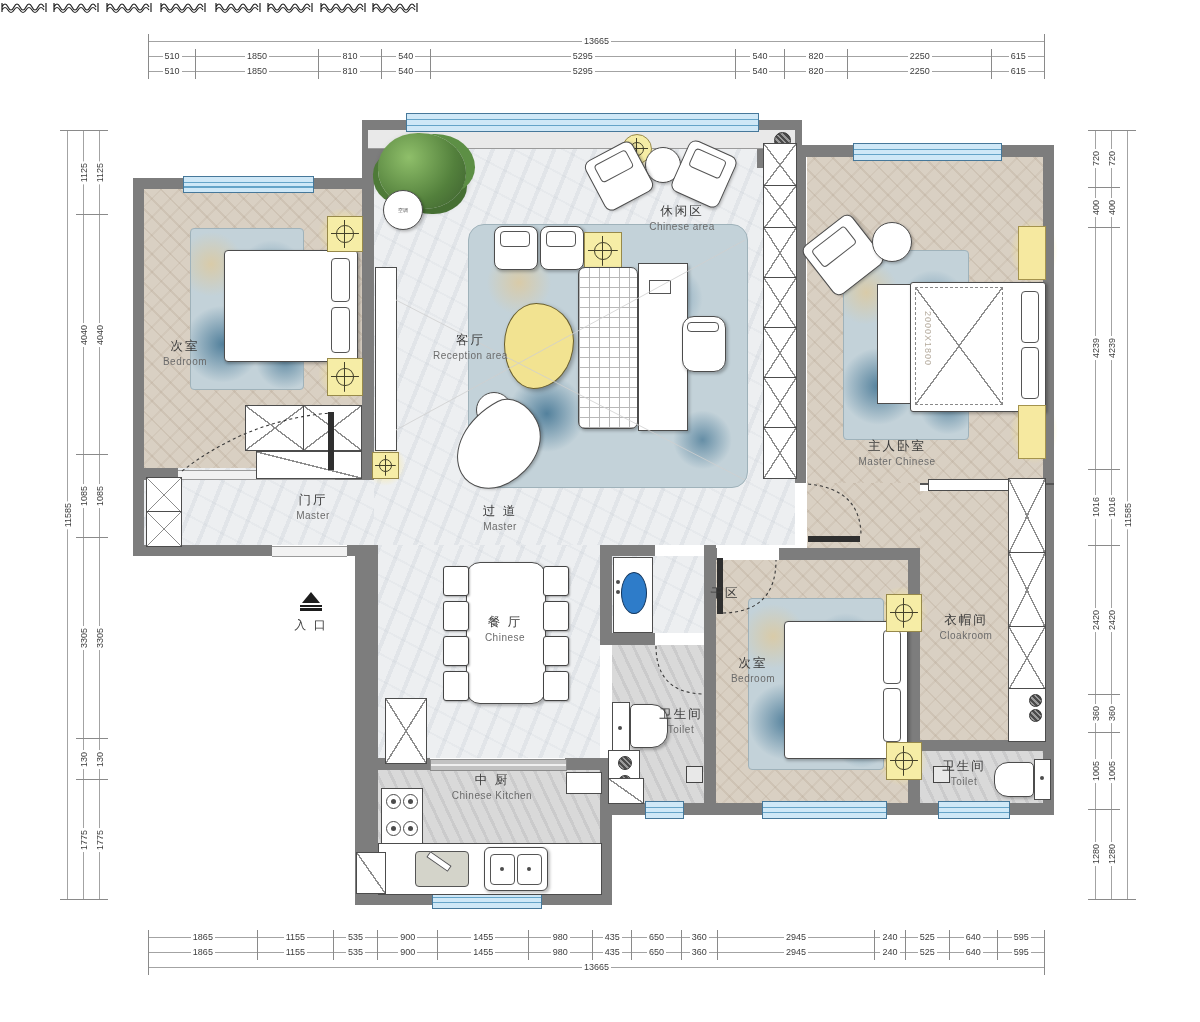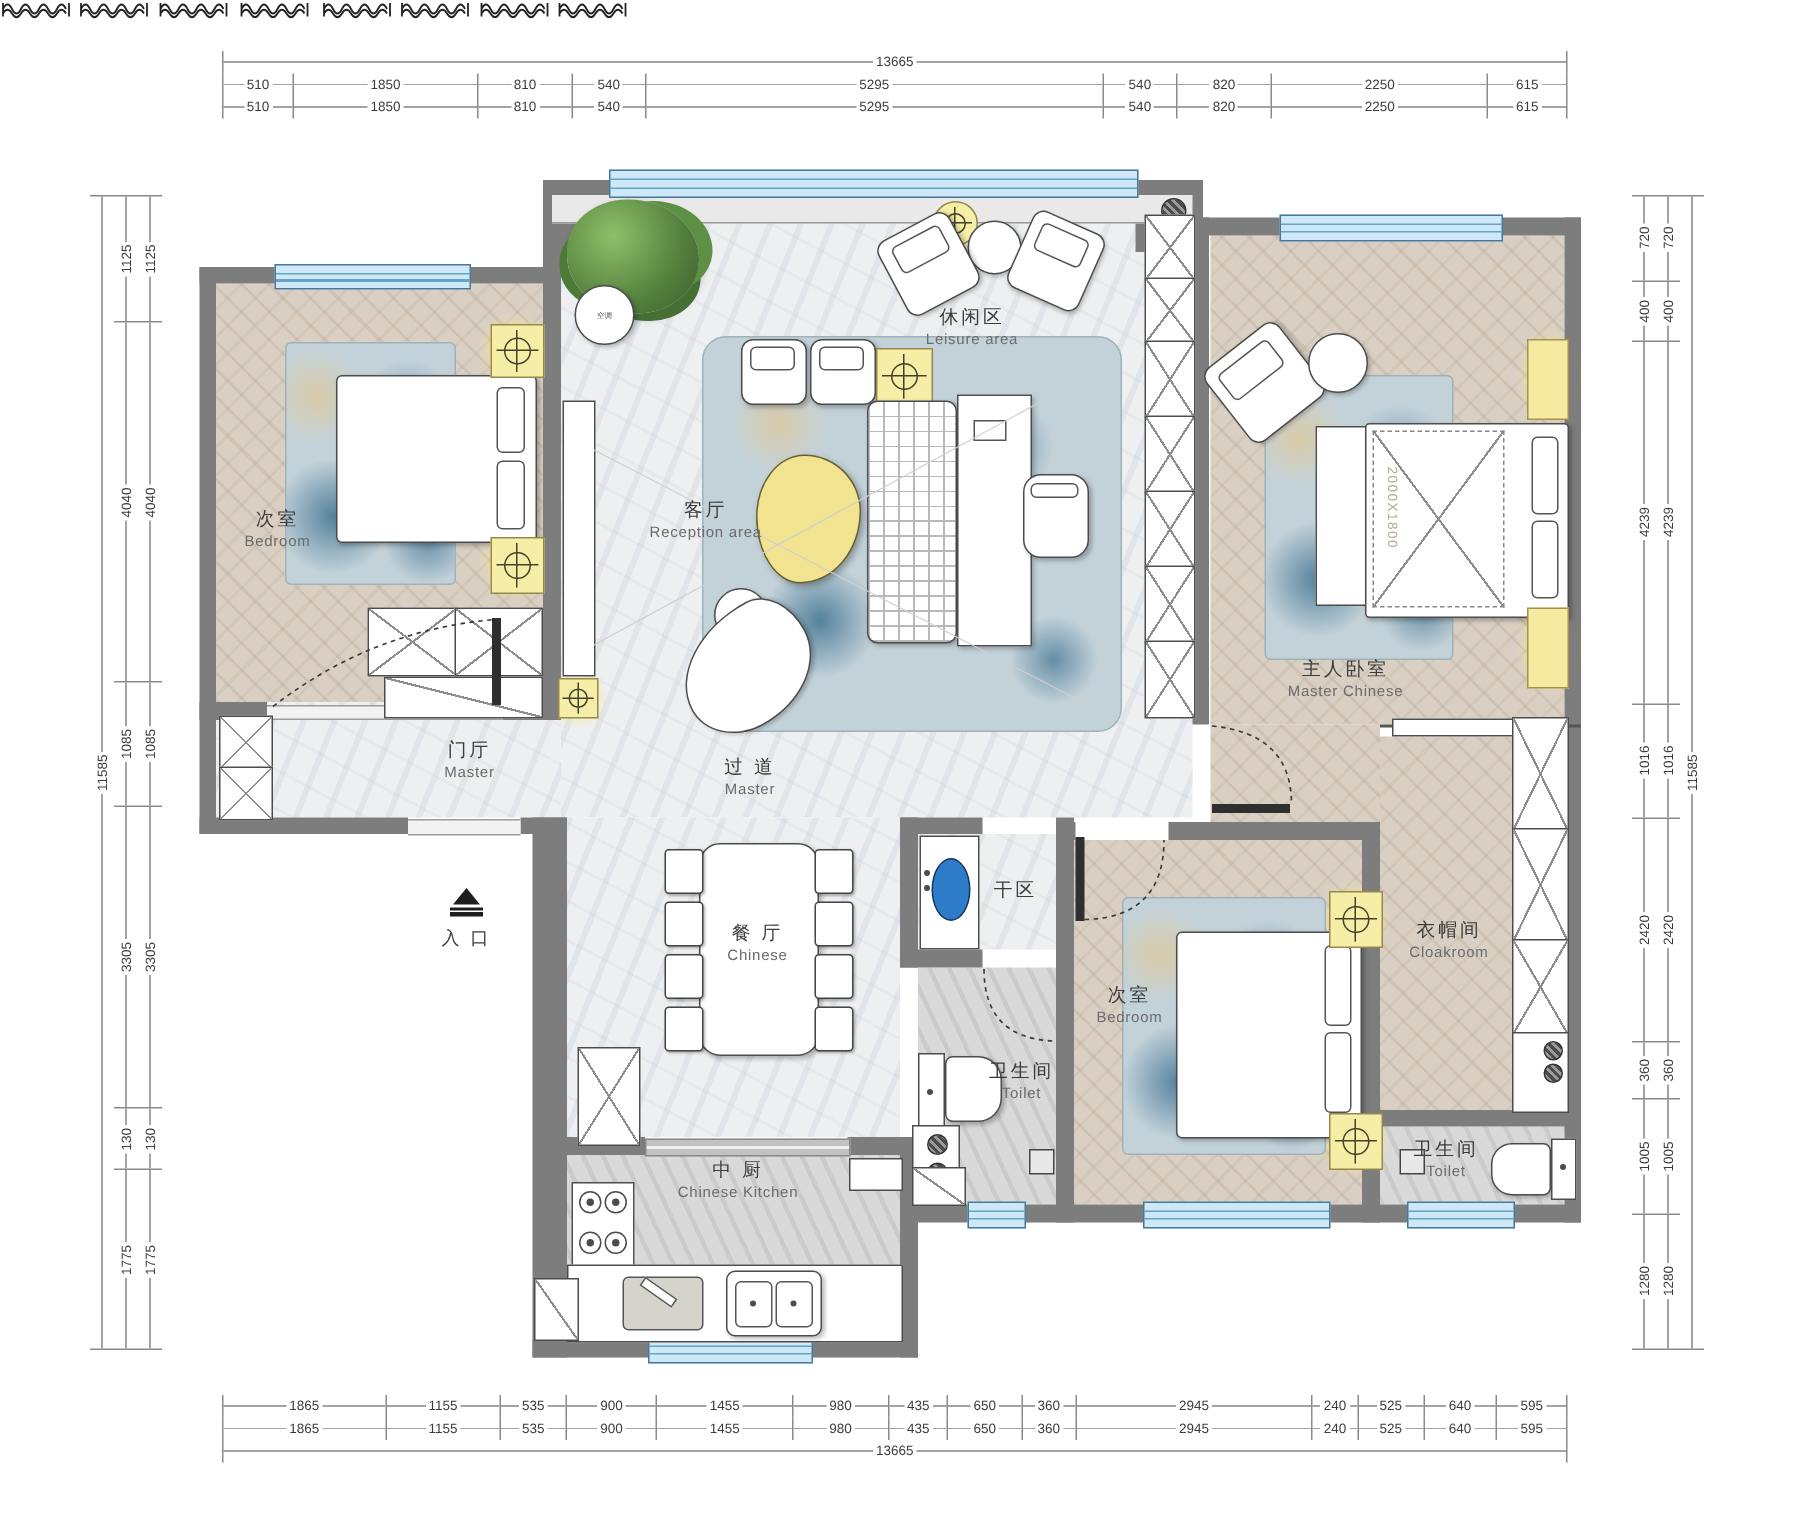--- a/index.html
+++ b/index.html
@@ -368,37 +368,37 @@
     <div class="en">Bedroom</div>
     </div>
   <div class="rlabel" style="left:273px;top:492px;width:80px;">
     <div class="zh">门厅</div>
     <div class="en">Master</div>
     </div>
   <div class="rlabel" style="left:413px;top:332px;width:115px;">
     <div class="zh">客厅</div>
     <div class="en">Reception  area</div>
     </div>
-  <div class="rlabel" style="left:588px;top:203px;width:120px;">
+  <div class="rlabel" style="left:622px;top:203px;width:120px;">
     <div class="zh">休闲区</div>
-    <div class="en">Leisure area</div>
+    <div class="en">Chinese area</div>
     </div>
   <div class="rlabel" style="left:460px;top:503px;width:80px;">
     <div class="zh">过 道</div>
     <div class="en">Master</div>
     </div>
   <div class="rlabel" style="left:837px;top:438px;width:120px;">
     <div class="zh">主人卧室</div>
     <div class="en">Master Chinese</div>
     </div>
   <div class="rlabel" style="left:465px;top:614px;width:80px;">
     <div class="zh">餐 厅</div>
     <div class="en">Chinese</div>
     </div>
-  <div class="rlabel" style="left:652px;top:585px;width:50px;">
+  <div class="rlabel" style="left:652px;top:585px;width:50px;padding-left:48px;">
     <div class="zh">干区</div>
     </div>
   <div class="rlabel" style="left:651px;top:706px;width:60px;">
     <div class="zh">卫生间</div>
     <div class="en">Toilet</div>
     </div>
   <div class="rlabel" style="left:713px;top:655px;width:80px;">
     <div class="zh">次室</div>
     <div class="en">Bedroom</div>
     </div>

